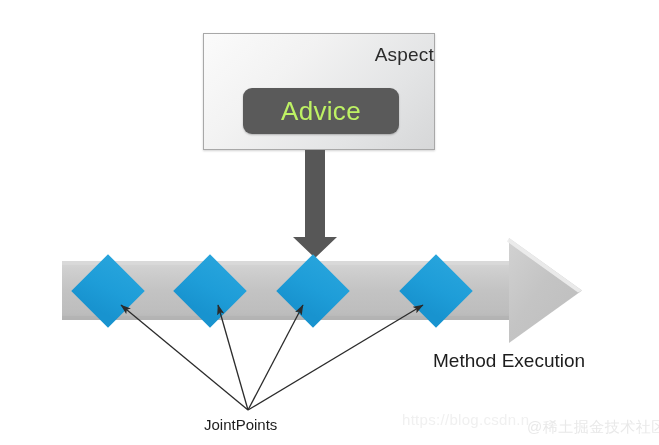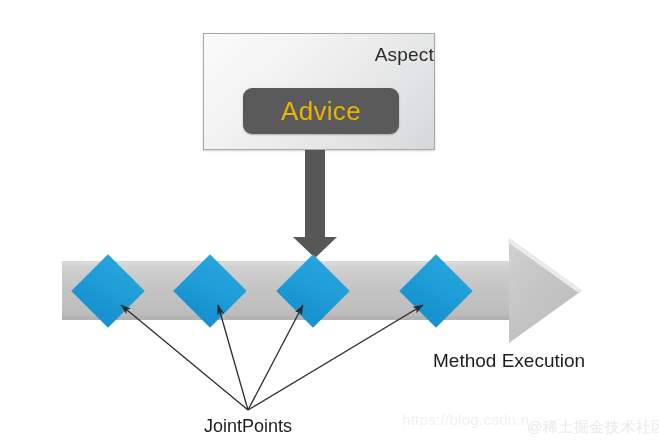--- a/index.html
+++ b/index.html
@@ -46,21 +46,21 @@
     width: 156px;
     height: 46px;
     border-radius: 9px;
     background: #5a5a5a;
     display: flex;
     align-items: center;
     justify-content: center;
     box-shadow: 0 1px 2px rgba(0,0,0,0.25);
   }
   .advice-label {
-    color: #eab308;
+    color: #bef264;
     font-size: 26px;
     letter-spacing: 0.3px;
   }
   
   #art {
     position: absolute;
     left: 0;
     top: 0;
     width: 659px;
     height: 445px;
@@ -72,21 +72,21 @@
     white-space: nowrap;
   }
   .lbl-method {
     left: 433px;
     top: 350px;
     font-size: 19px;
   }
   .lbl-joint {
     left: 204px;
     top: 416px;
-    font-size: 18px;
+    font-size: 15px;
   }
   
   .wm {
     position: absolute;
     white-space: nowrap;
     pointer-events: none;
   }
   .wm-url {
     left: 402px;
     top: 411px;

